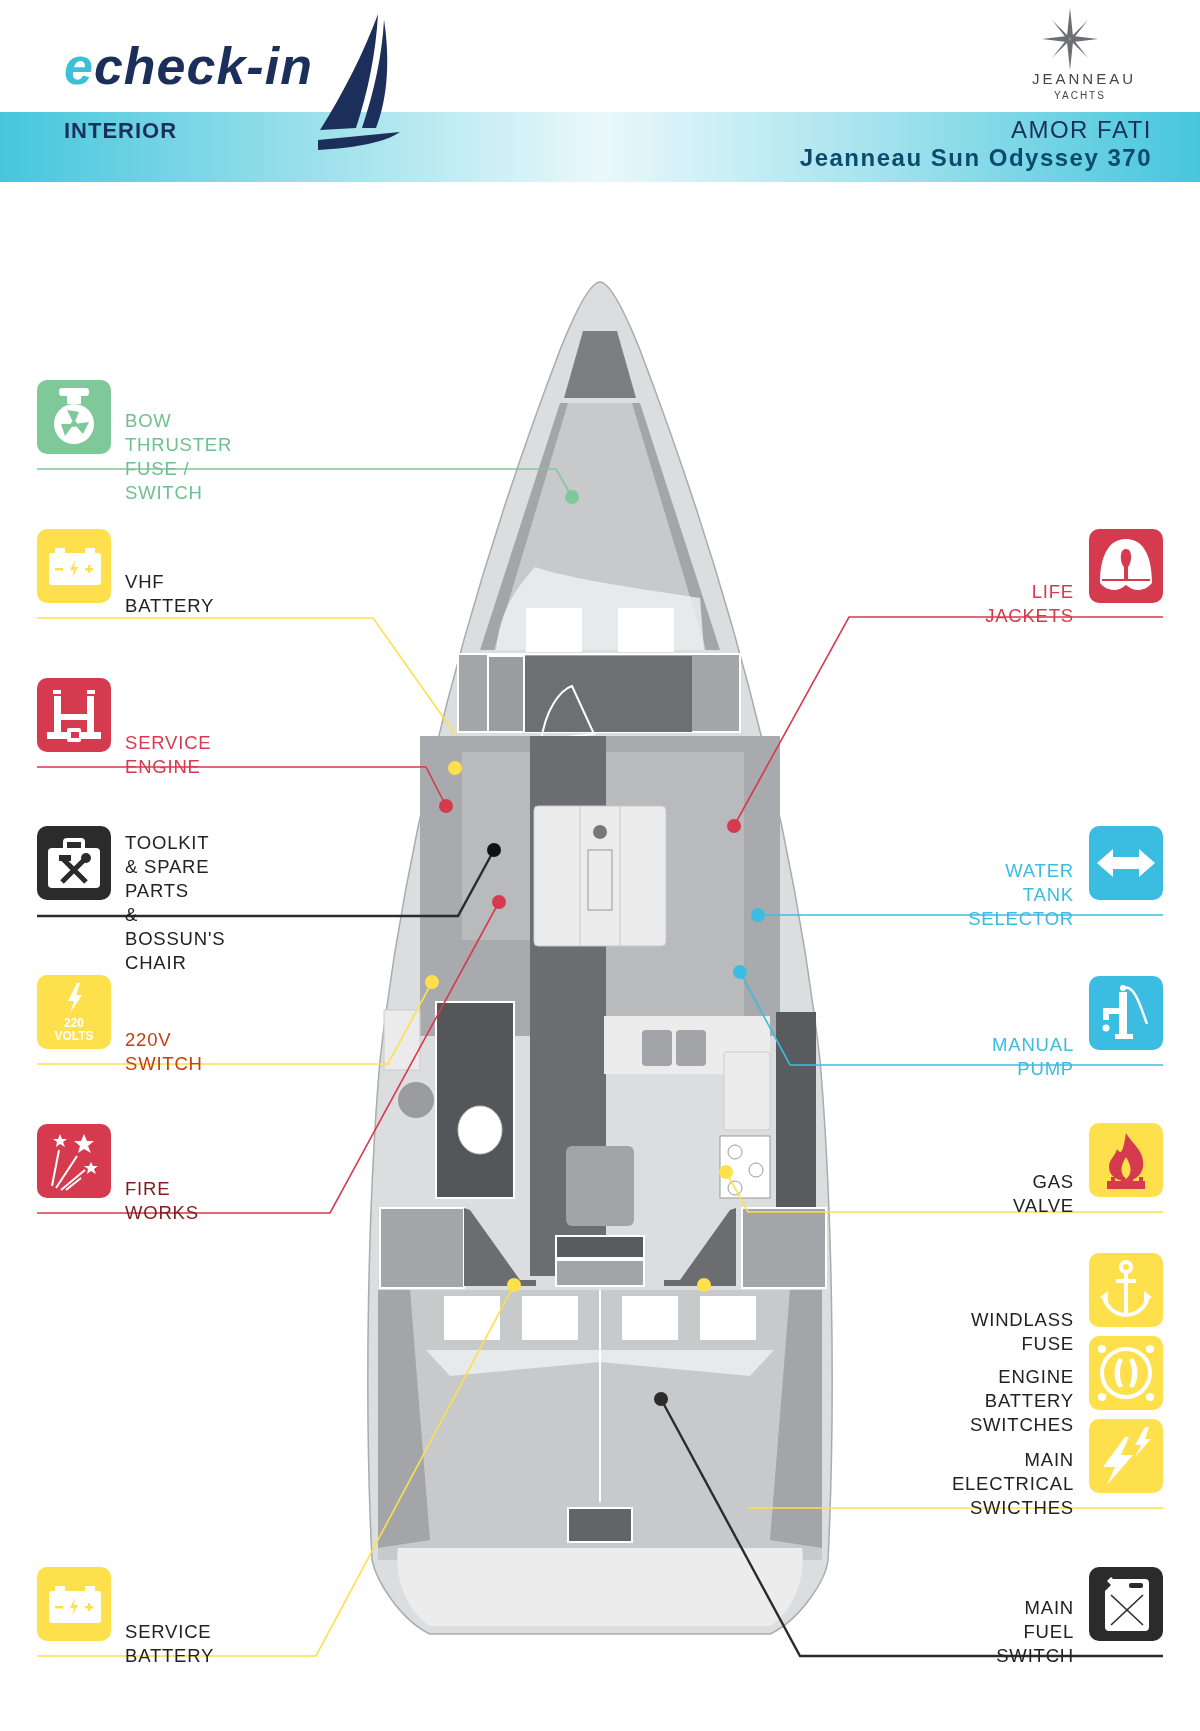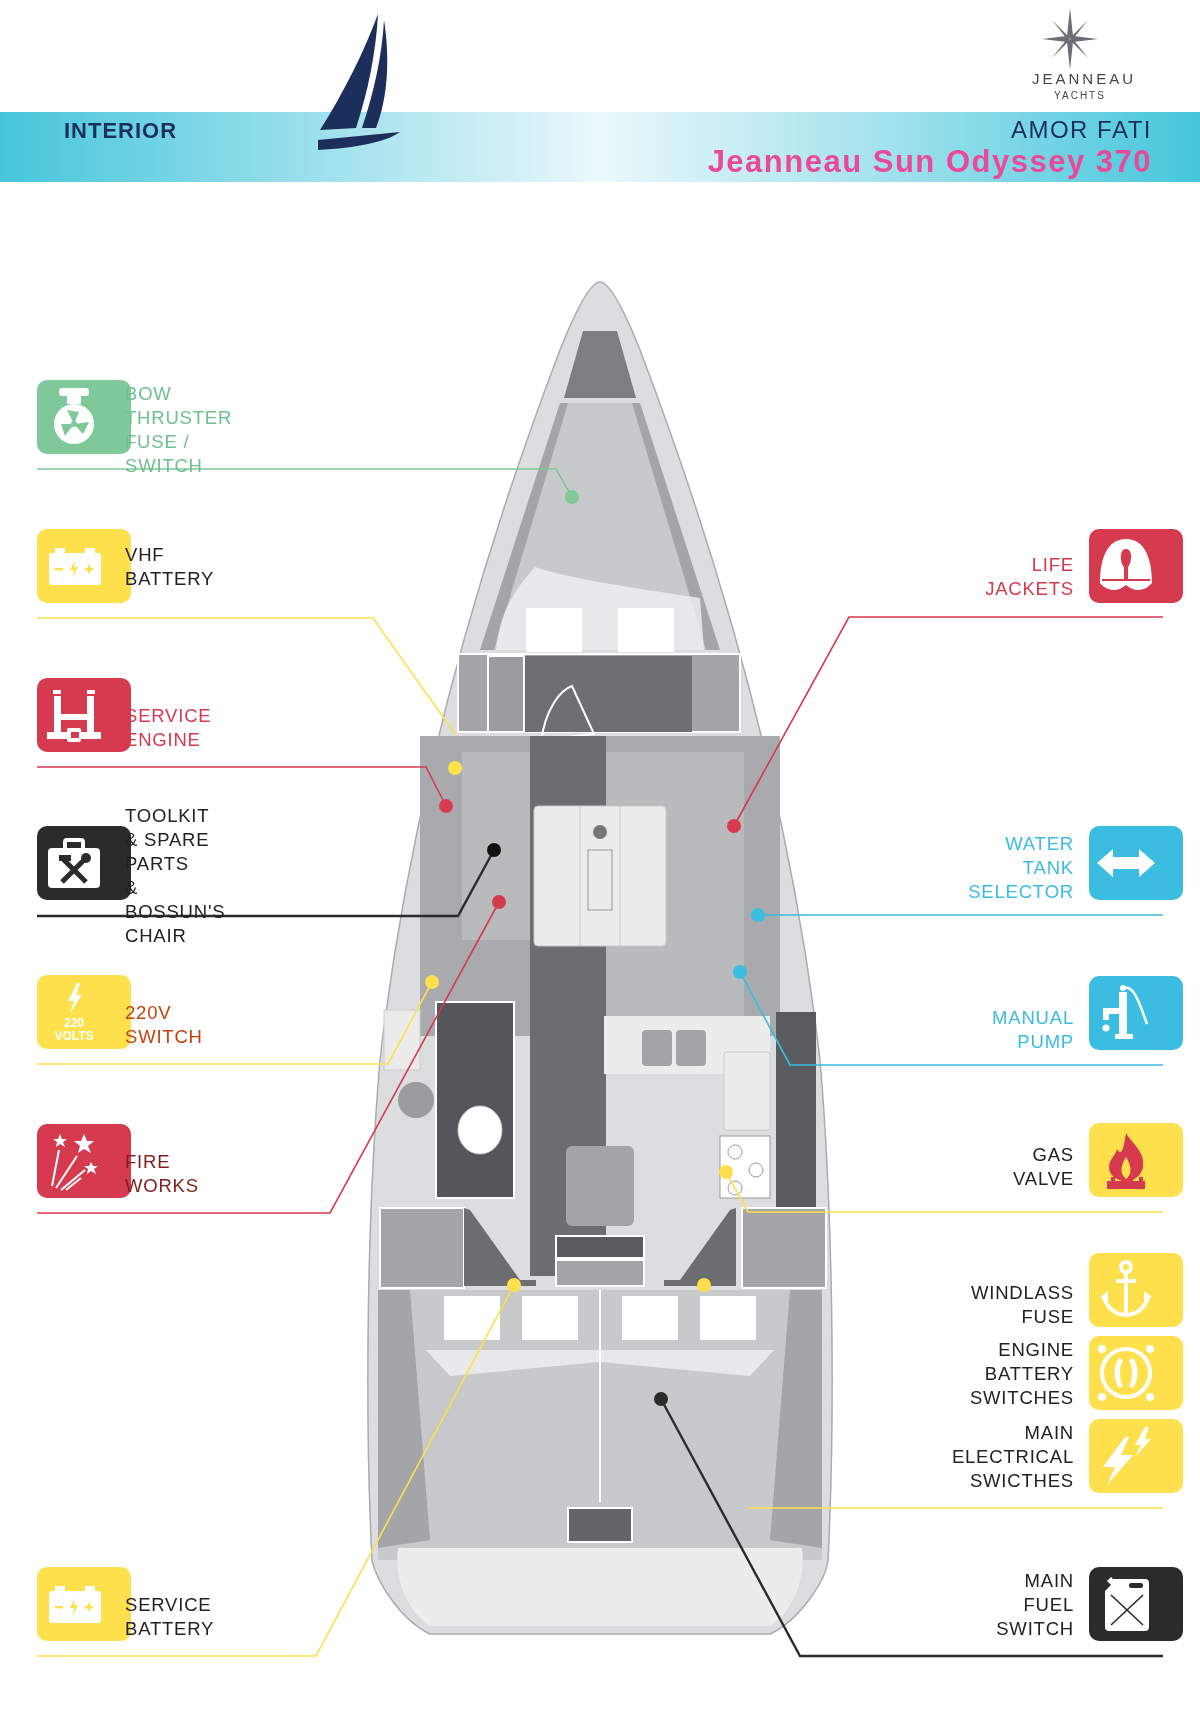--- a/index.html
+++ b/index.html
@@ -4,38 +4,39 @@
 <style>
   html, body { margin:0; padding:0; background:#ffffff; }
   body { width:1200px; height:1731px; position:relative; overflow:hidden; font-family:"Liberation Sans", sans-serif; }
   .header { position:absolute; left:0; top:0; width:1200px; height:185px; }
   .band { position:absolute; left:0; top:112px; width:1200px; height:70px;
           background:linear-gradient(90deg,#46c6dc 0%, #a8e4ee 30%, #eaf8fb 50%, #a8e4ee 72%, #46c6dc 100%); }
   .logo-text { position:absolute; left:64px; top:36px; font-size:52px; font-weight:bold; font-style:italic; letter-spacing:1px; color:#1b2f5a; line-height:60px; }
   .logo-text .e { color:#3cc0d6; }
   .section-title { position:absolute; left:64px; top:118px; font-size:22px; font-weight:bold; color:#1b2f5a; letter-spacing:1px; }
   .boat-name { position:absolute; right:48px; top:116px; font-size:24px; font-weight:normal; color:#1b2f5a; letter-spacing:1.5px; text-align:center; }
-  .boat-model { position:absolute; right:48px; top:144px; font-size:31px; font-weight:bold; color:#ec4899; letter-spacing:1.5px; text-align:center; }
+  .boat-model { position:absolute; right:48px; top:144px; font-size:24px; font-weight:bold; color:#0c4a6e; letter-spacing:1.5px; text-align:center; }
   .brand { position:absolute; left:990px; top:4px; width:180px; height:100px; text-align:center; }
   .brand .b1 { position:absolute; left:4px; width:180px; top:66px; font-size:15px; letter-spacing:3px; color:#444; }
   .brand .b2 { position:absolute; left:0; width:180px; top:86px; font-size:10px; letter-spacing:2px; color:#444; }
   .sail { position:absolute; left:316px; top:12px; }
   .compass { position:absolute; left:1060px; top:8px; }
 
   .diagram { position:absolute; left:0; top:0; width:1200px; height:1731px; }
   .item { position:absolute; }
-  .icon-box { position:absolute; width:94px; height:74px; border-radius:10px; }
-  .label { position:absolute; font-size:18.5px; line-height:24px; letter-spacing:0.8px; }
+  .icon-box { position:absolute; width:74px; height:74px; border-radius:10px; }
+  .label { position:absolute; font-size:18.5px; line-height:24px; letter-spacing:0.8px;margin-top:27px; }
   .label.right { text-align:right; }
 </style>
 </head>
 <body>
 
 <div class="header">
   <div class="band"></div>
+  <div class="logo-text"><span class="e">e</span><span>check-in</span></div>
   <svg class="sail" width="90" height="140" viewBox="0 0 90 140">
     <path d="M62 2 C48 40 28 80 4 118 L40 116 C 52 80 60 40 62 2 Z" fill="#1b2f5a"></path>
     <path d="M68 8 C 74 46 72 86 60 116 L46 116 C 58 80 66 44 68 8 Z" fill="#1b2f5a"></path>
     <path d="M2 128 L84 120 C 70 130 40 136 2 138 Z" fill="#1b2f5a"></path>
   </svg>
   <div class="section-title">INTERIOR</div>
   <div class="boat-name">AMOR FATI</div>
   <div class="boat-model">Jeanneau Sun Odyssey 370</div>
   <div class="brand">
     <svg class="compass" style="left:52px;top:4px;position:absolute" width="56" height="62" viewBox="0 0 56 62">

